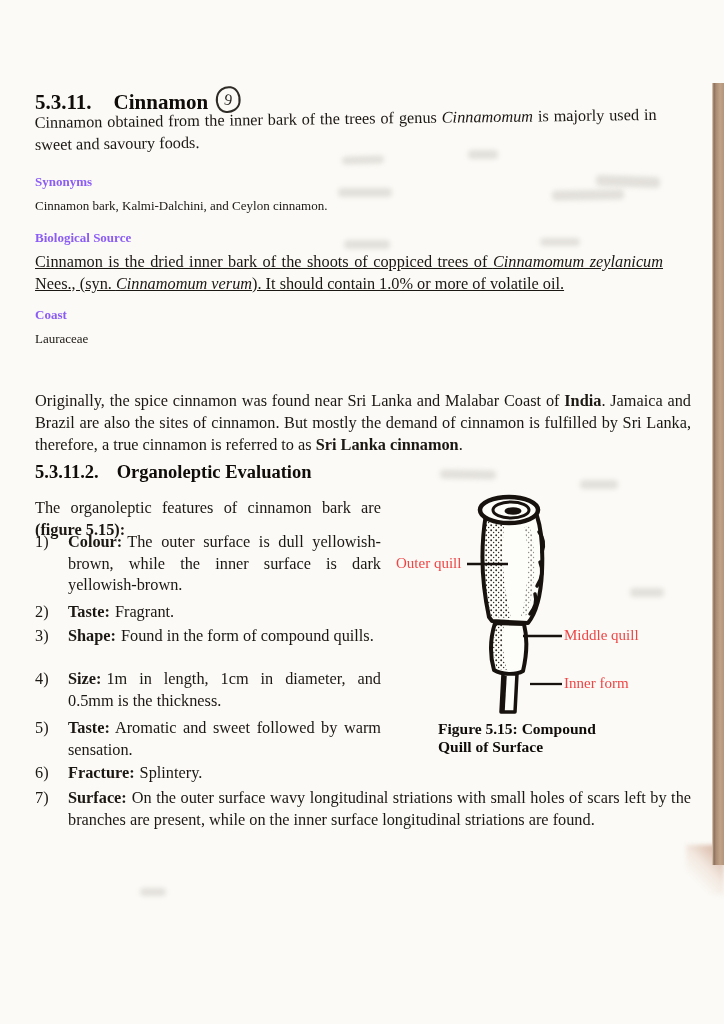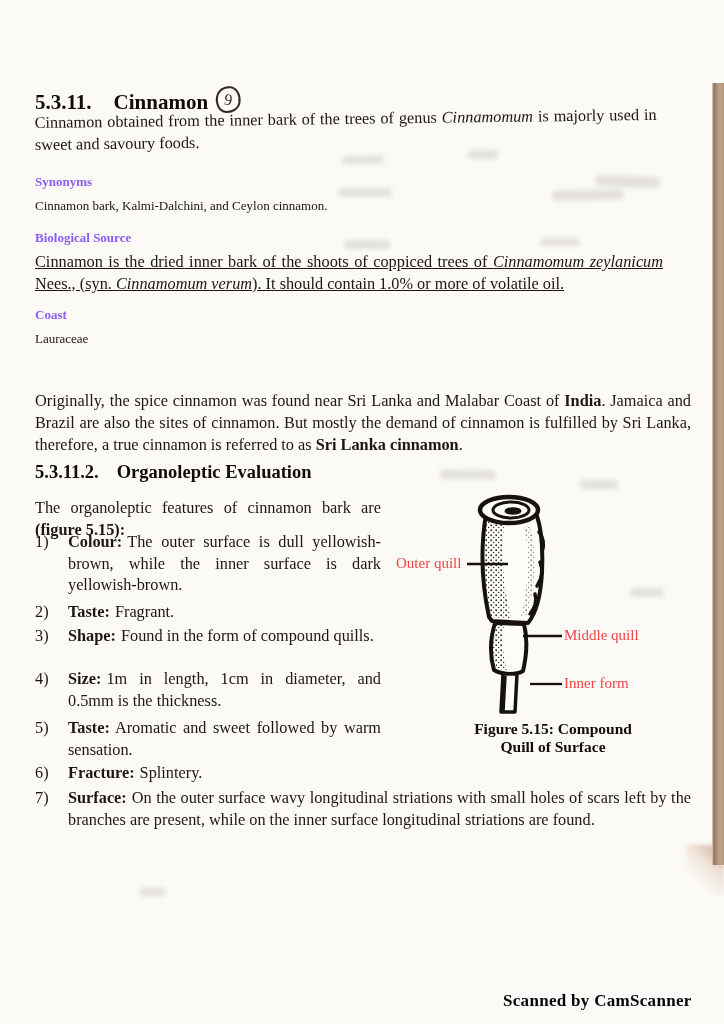--- a/index.html
+++ b/index.html
@@ -47,21 +47,21 @@
   .o-item .num { width: 33px; flex: 0 0 33px; }
   .o-item .itext { flex: 1; text-align: justify; }
   .o-item .itext b { margin-right: 5px; }
   .o-item-wide { width: 656px; line-height: 22px; }
 
   
   .figure-wrap { position: absolute; left: 390px; top: 484px; width: 310px; height: 286px; }
   .fig-label { position: absolute; font-size: 15px; color: #ef4444; white-space: nowrap; }
   .fig-caption {
     position: absolute; left: 48px; top: 236px; width: 230px;
-    text-align: center; font-size: 15.5px; font-weight: 700; line-height: 17.5px; color: #0f0c09;
+    font-size: 15.5px; font-weight: 700; line-height: 17.5px; color: #0f0c09;
   }
 
   
   .edge-strip {
     position: absolute; right: 0; top: 83px; width: 12px; height: 782px;
     background: linear-gradient(90deg, #e8d8c6 0%, #8d6f5a 16%, #a98c73 34%, #c0a388 68%, #b3957c 100%);
   }
   .edge-shadow {
     position: absolute; right: 0; top: 845px; width: 38px; height: 50px;
     background: linear-gradient(225deg, #cfa893 0%, rgba(232,210,196,0.45) 45%, rgba(251,250,246,0) 75%);
@@ -187,15 +187,14 @@
   <div class="smudge" style="left: 344px; top: 240px; width: 46px; height: 9px;"></div>
   <div class="smudge" style="left: 540px; top: 238px; width: 40px; height: 8px;"></div>
   <div class="smudge" style="left: 440px; top: 470px; width: 56px; height: 9px; transform: rotate(1deg);"></div>
   <div class="smudge" style="left: 580px; top: 480px; width: 38px; height: 9px;"></div>
   <div class="smudge" style="left: 630px; top: 588px; width: 34px; height: 9px;"></div>
   <div class="smudge" style="left: 140px; top: 888px; width: 26px; height: 8px;"></div>
 
   <div class="edge-shadow"></div>
   <div class="edge-strip"></div>
 
-  <div class="footer-mark">Scanned by CamScanner</div>
 
 </div>
 
 </body></html>

